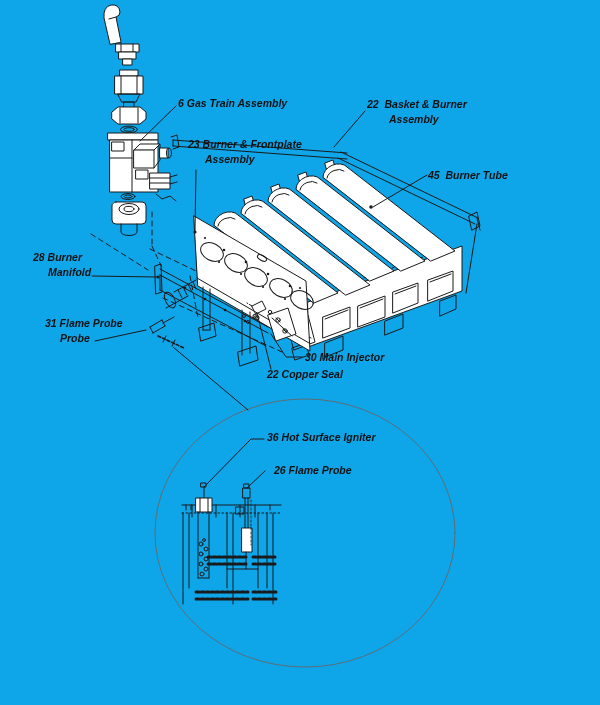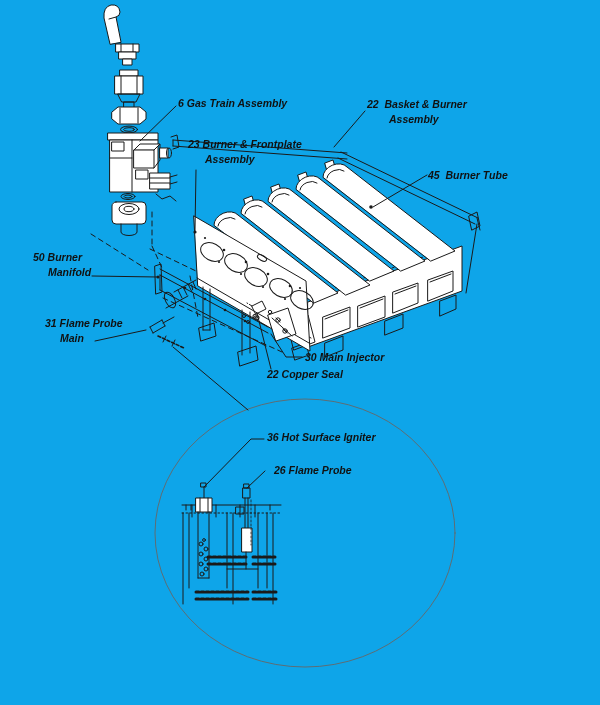--- a/index.html
+++ b/index.html
@@ -275,25 +275,25 @@
 <div class="lbl" style="left:178px;top:97px">6 Gas Train Assembly</div>
 
 <div class="lbl" style="left:367px;top:98px">22  Basket &amp; Burner</div>
 <div class="lbl" style="left:389px;top:113px">Assembly</div>
 
 <div class="lbl" style="left:188px;top:138px">23 Burner &amp; Frontplate</div>
 <div class="lbl" style="left:205px;top:153px">Assembly</div>
 
 <div class="lbl" style="left:428px;top:169px">45  Burner Tube</div>
 
-<div class="lbl" style="left:33px;top:251px">50 Burner</div>
+<div class="lbl" style="left:33px;top:251px">28 Burner</div>
 <div class="lbl" style="left:48px;top:266px">Manifold</div>
 
 <div class="lbl" style="left:45px;top:317px">31 Flame Probe</div>
-<div class="lbl" style="left:60px;top:332px">Main</div>
+<div class="lbl" style="left:60px;top:332px">Probe</div>
 
 <div class="lbl" style="left:305px;top:351px">30 Main Injector</div>
 
 <div class="lbl" style="left:267px;top:368px">22 Copper Seal</div>
 
 <div class="lbl" style="left:267px;top:431px">36 Hot Surface Igniter</div>
 
 <div class="lbl" style="left:274px;top:464px">26 Flame Probe</div>
 
 </div>

